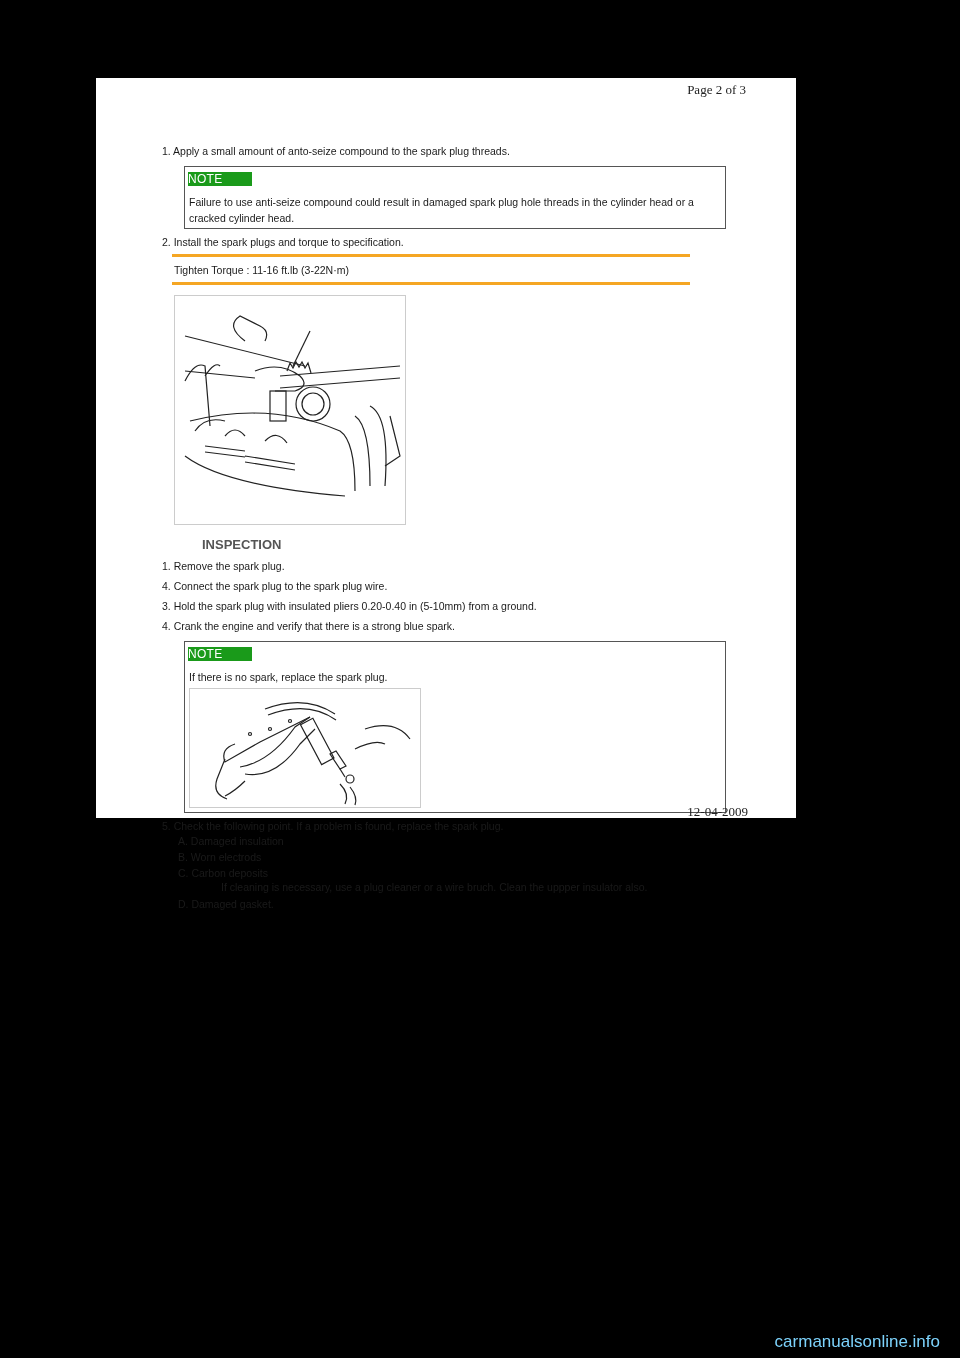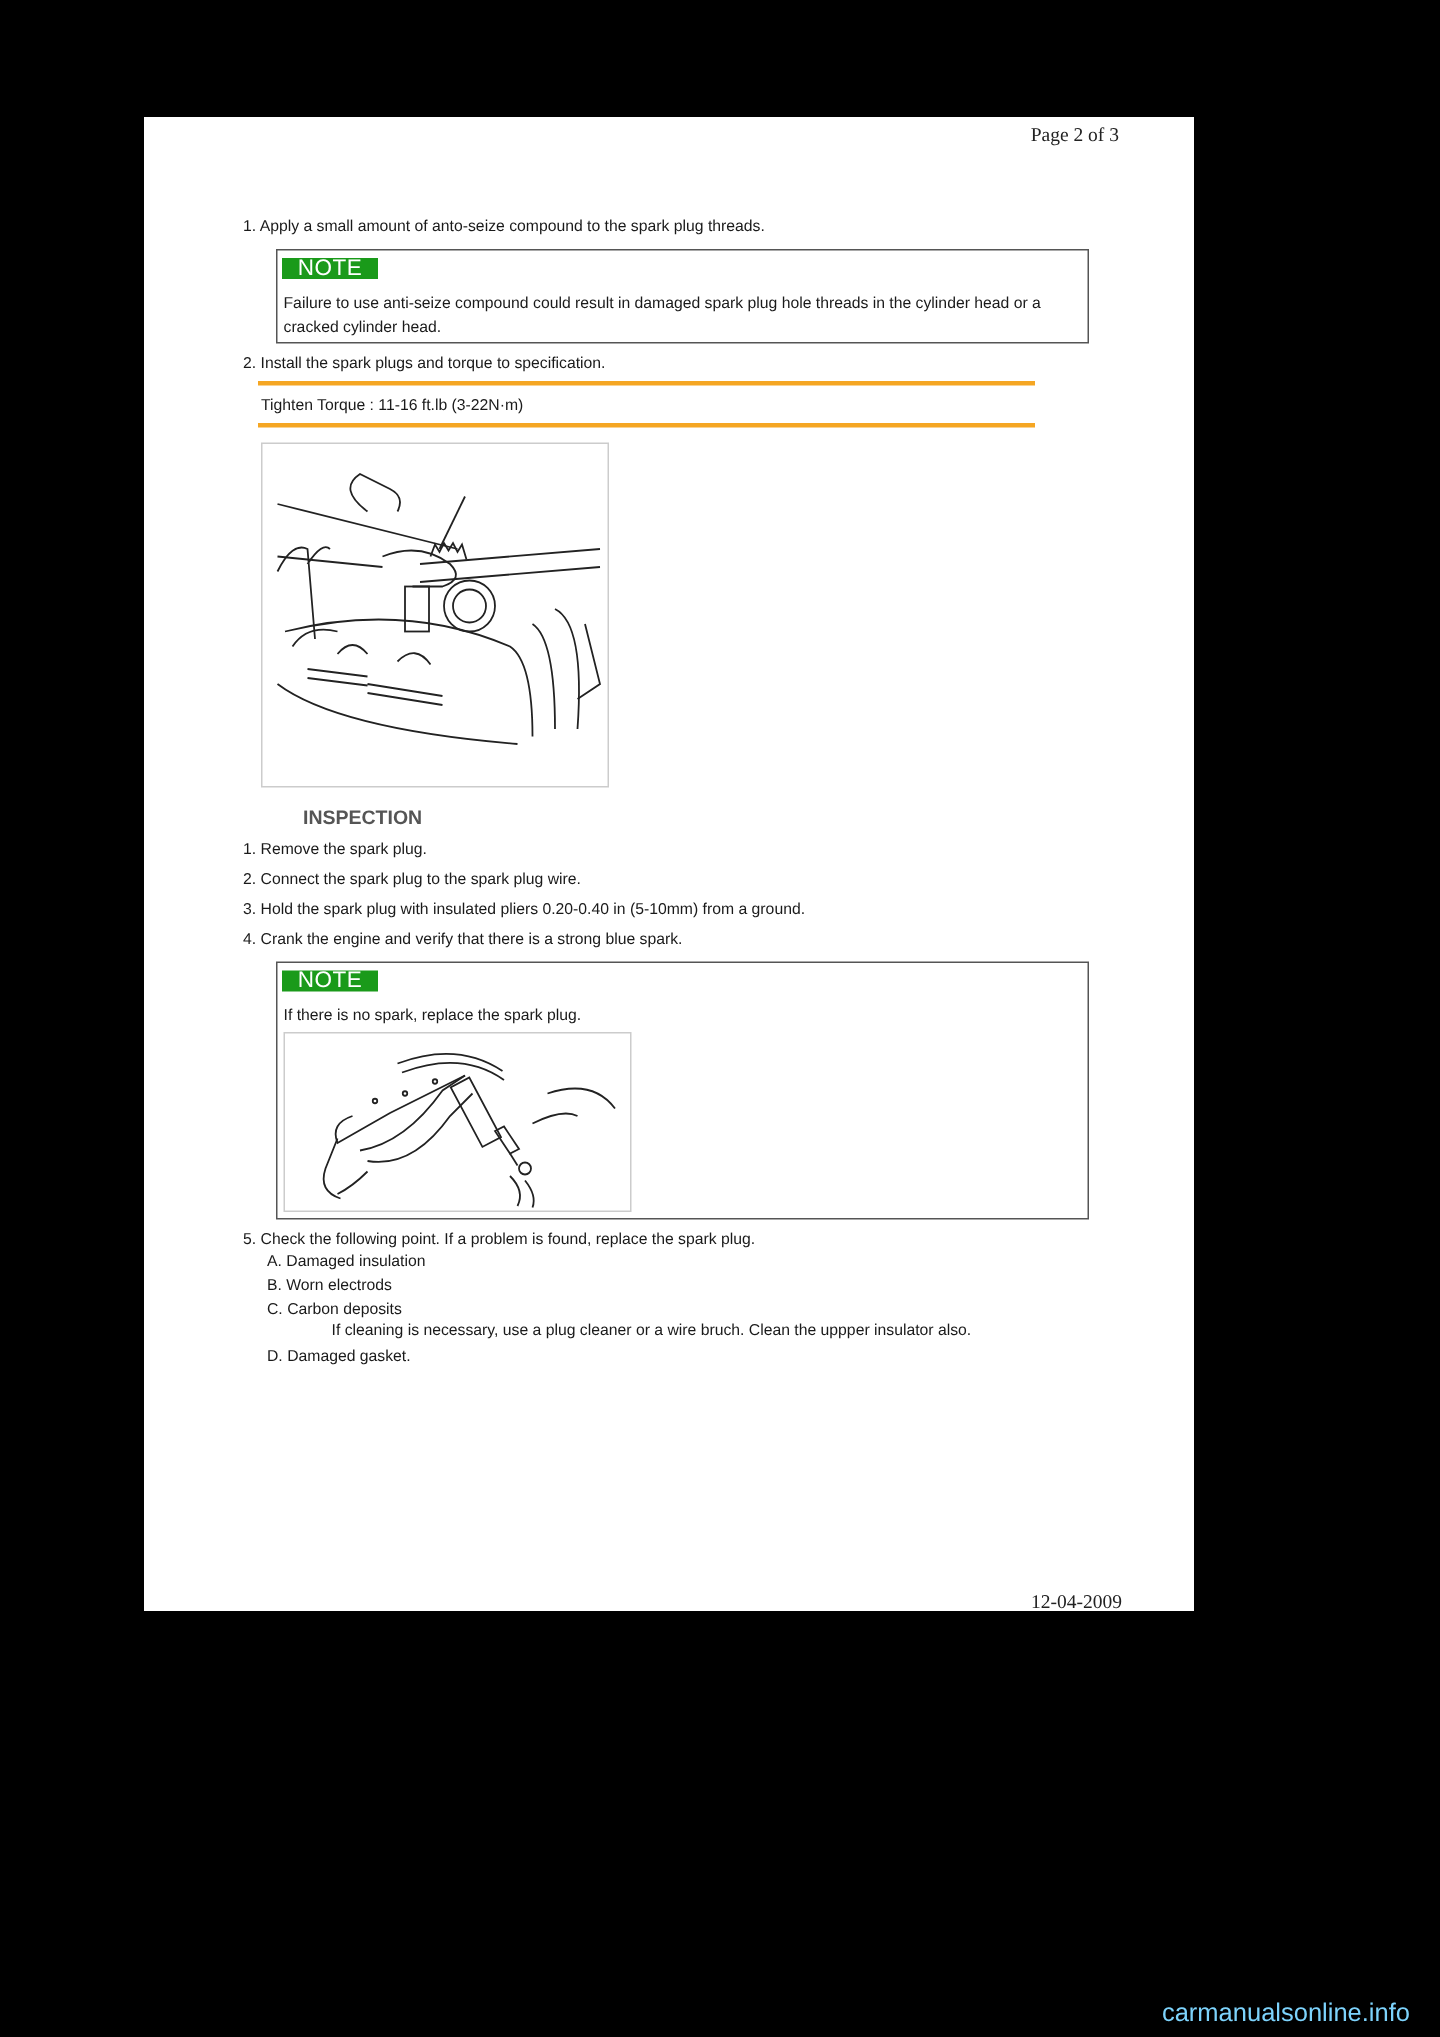--- a/index.html
+++ b/index.html
@@ -1,21 +1,21 @@
 <!DOCTYPE html>
 <html><head>
   <meta charset="utf-8">
   <style>
     html, body { margin:0; padding:0; }
     body { width:960px; height:1358px; background:#000; position:relative; overflow:hidden; font-family:"Liberation Sans", sans-serif; color:#1a1a1a; }
-    .page { position:absolute; left:96px; top:78px; width:700px; height:996px; background:#fff; }
+    .page { position:absolute; left:96px; top:78px; width:700px; height:740px; background:#fff; }
     .page-num { position:absolute; right:50px; top:4px; font-family:"Liberation Serif", serif; font-size:13px; color:#222; }
     .txt { position:absolute; font-size:10.5px; line-height:14px; white-space:nowrap; }
     .note-box { position:absolute; border:1.5px solid #555; background:#fff; box-sizing:border-box; }
-    .note-tag { position:absolute; background:#1a9a1a; color:#fff; font-size:15px; line-height:14px; width:64px; text-align:center; letter-spacing:0.3px; }
+    .note-tag { position:absolute; background:#1a9a1a; color:#fff; font-size:12px; line-height:14px; width:64px; letter-spacing:0.3px; }
     .note-text { position:absolute; font-size:10.5px; line-height:16px; }
     .orange-line { position:absolute; height:3px; background:#f5a623; }
     .figure { position:absolute; border:1px solid #ccc; background:#fff; box-sizing:border-box; overflow:hidden; }
     .heading { position:absolute; font-size:13px; font-weight:bold; color:#555; }
     .footer { position:absolute; left:46px; bottom:-2px; font-family:"Liberation Serif", serif; font-size:13px; color:#222; white-space:nowrap; }
     .footer-date { position:absolute; right:48px; bottom:-2px; font-family:"Liberation Serif", serif; font-size:13px; color:#222; }
     .watermark { position:absolute; right:20px; bottom:6px; font-family:Liberation Sans, sans-serif; font-size:17px; color:#7dd3fc; }
   </style>
 </head>
 <body>
@@ -59,21 +59,21 @@
         <path d="M180 120 q15 10 15 70 M195 110 q20 10 15 80"></path>
         <path d="M10 85 q10 -20 20 -15 l5 60 M30 80 q10 -15 15 -10"></path>
         <path d="M215 120 l10 40 l-15 10"></path>
       </g>
     </svg>
   </div>
 
   <div class="heading" style="left:82px;top:459px;padding-left:24px;">INSPECTION</div>
 
   <div class="txt" style="left:66px;top:481px;">1. Remove the spark plug.</div>
-  <div class="txt" style="left:66px;top:501px;">2. Connect the spark plug to the spark plug wire.</div>
+  <div class="txt" style="left:66px;top:501px;">4. Connect the spark plug to the spark plug wire.</div>
   <div class="txt" style="left:66px;top:521px;">3. Hold the spark plug with insulated pliers 0.20-0.40 in (5-10mm) from a ground.</div>
   <div class="txt" style="left:66px;top:541px;">4. Crank the engine and verify that there is a strong blue spark.</div>
 
   <div class="note-box" style="left:88px;top:563px;width:542px;height:172px;">
     <div class="note-tag" style="left:3px;top:5px;">NOTE</div>
     <div class="note-text" style="left:4px;top:27px;white-space:nowrap;">If there is no spark, replace the spark plug.</div>
     <div class="figure" style="left:4px;top:46px;width:232px;height:120px;">
       <svg width="230" height="118" viewBox="0 0 230 118">
         <g fill="none" stroke="#222" stroke-width="1.2">
           <path d="M75 20 q40 -15 70 5"></path>

